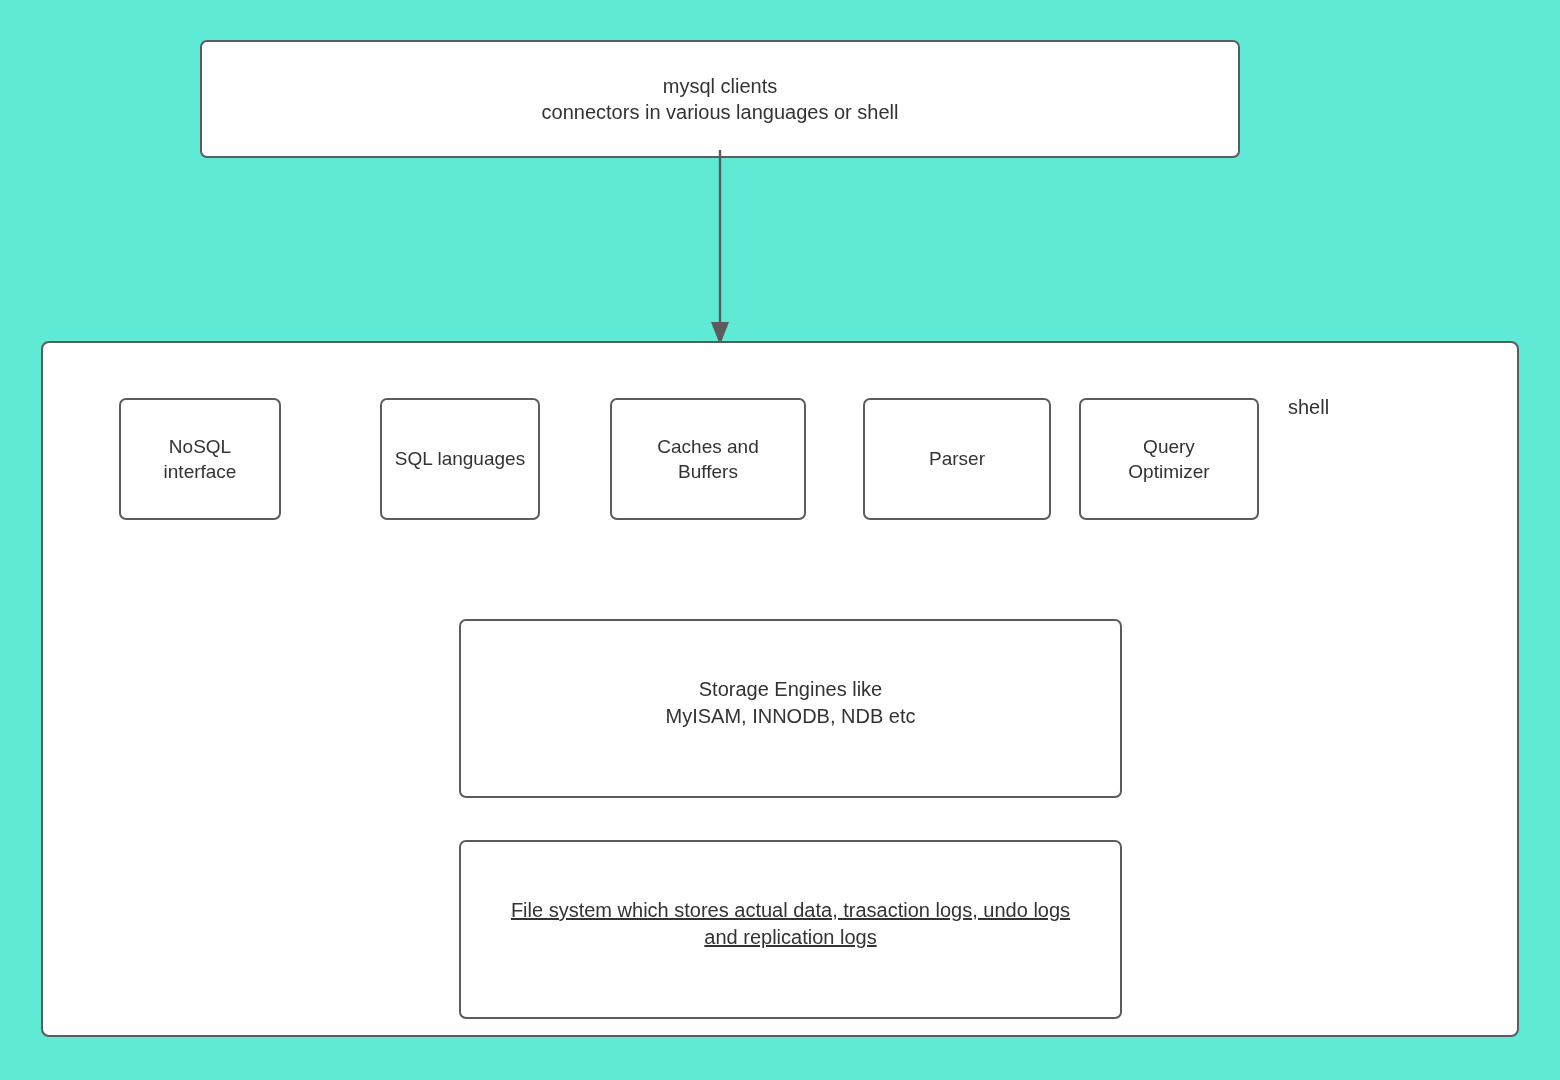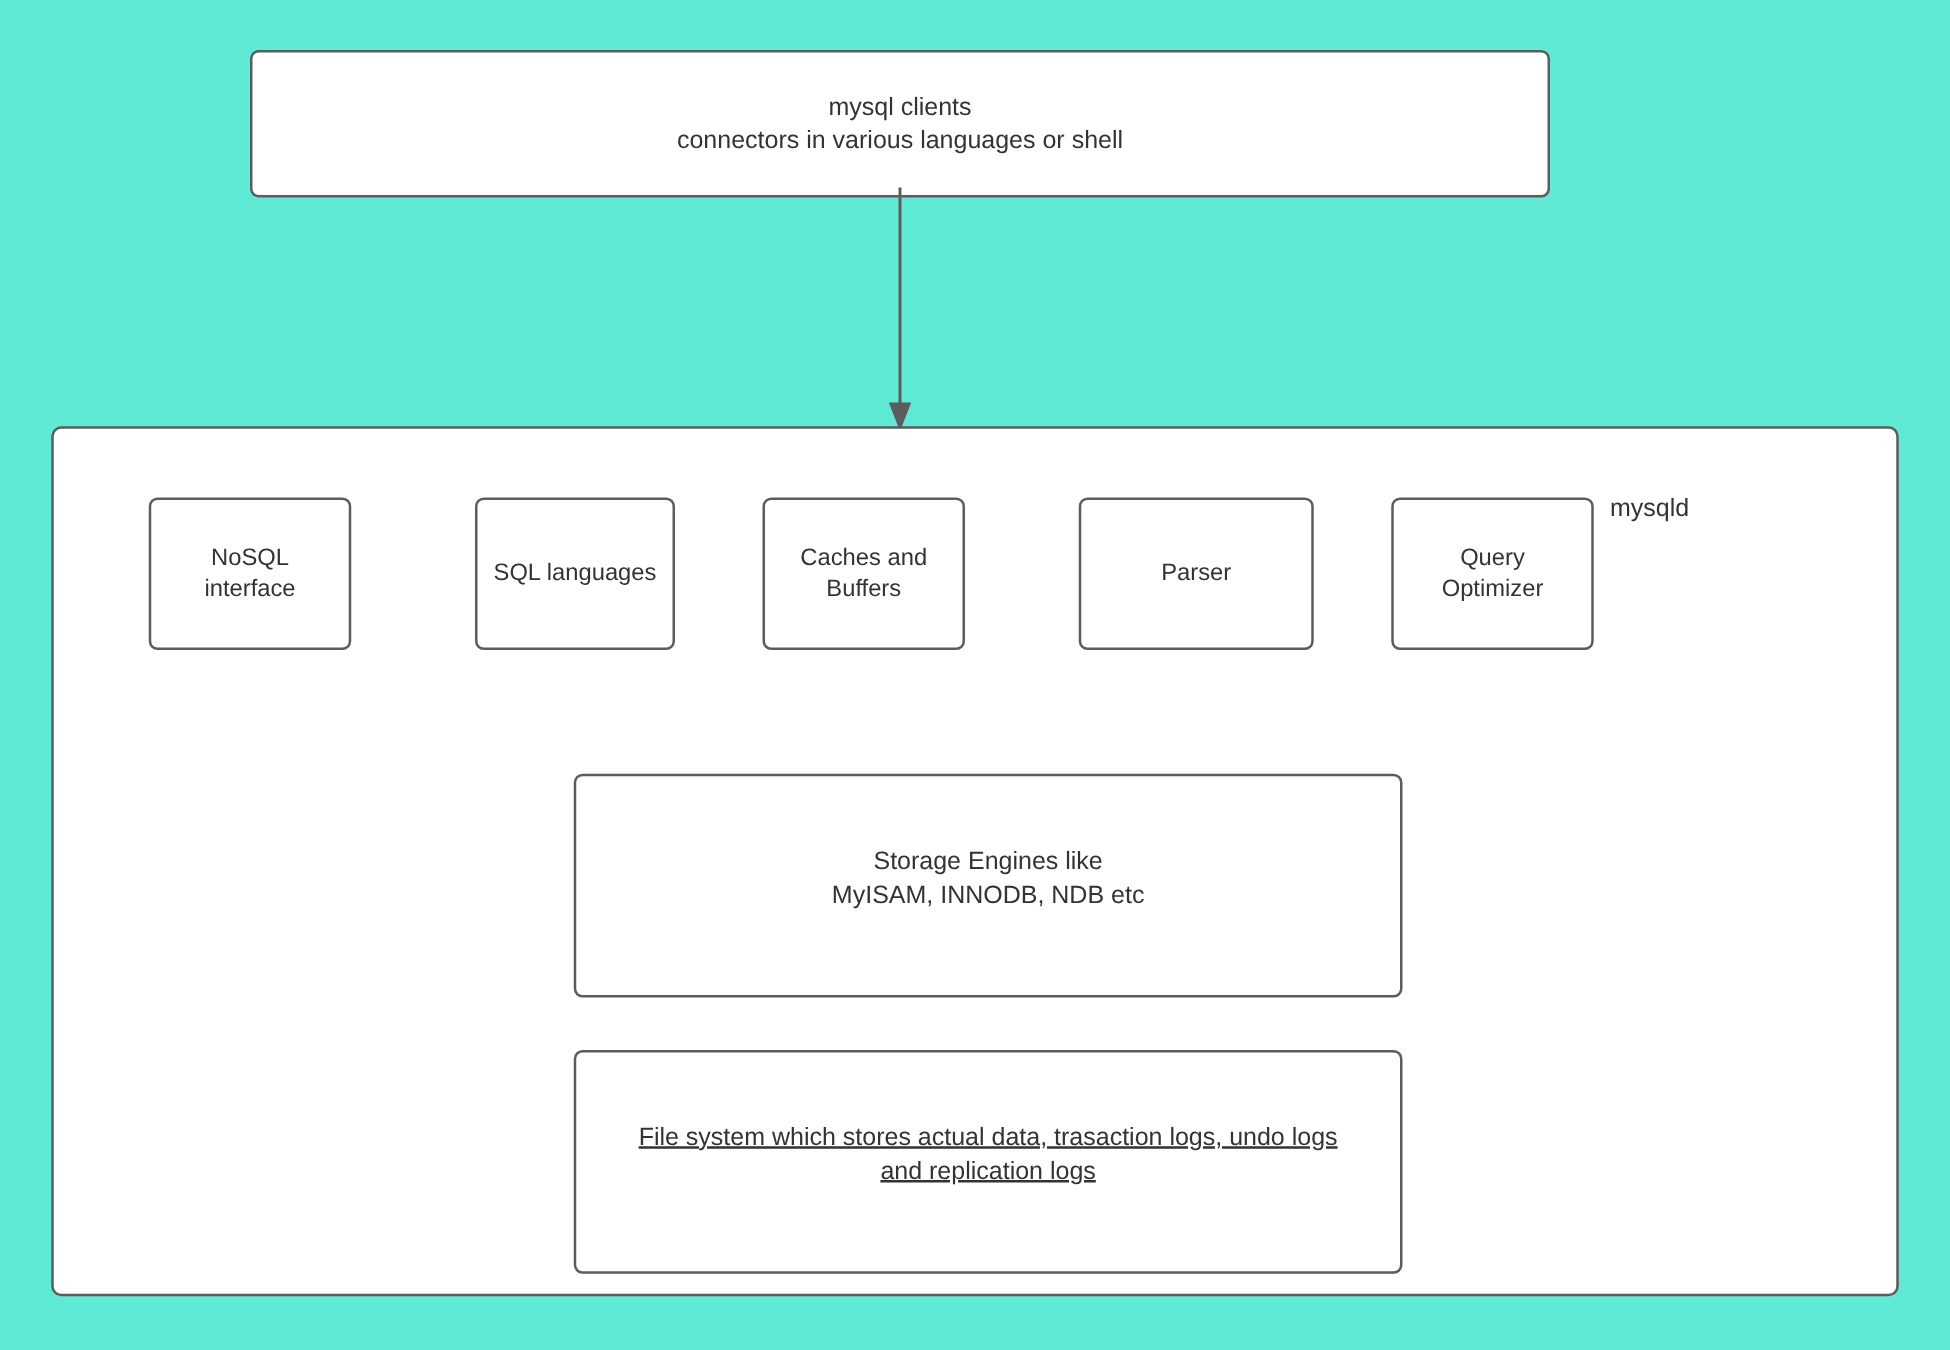--- a/index.html
+++ b/index.html
@@ -64,23 +64,23 @@
   }
 
   
   .component {
     top: 398px;
     height: 122px;
     font-size: 19px;
   }
   #node-nosql    { left: 119px;  width: 162px; }
   #node-sql      { left: 380px;  width: 160px; }
-  #node-caches   { left: 610px;  width: 162px; }
+  #node-caches   { left: 610px;  width: 196px; }
   #node-parser   { left: 863px;  width: 188px; }
-  #node-optimizer{ left: 1079px; width: 162px; margin-left: 34px; }
+  #node-optimizer{ left: 1079px; width: 180px; }
 
   
   #node-storage {
     left: 459px;
     top: 619px;
     width: 663px;
     height: 179px;
     font-size: 20px;
   }
   #node-filesystem {
@@ -116,21 +116,21 @@
 connectors in various languages or shell</span>
   </div>
 
   <svg id="arrow-clients-to-mysqld" viewBox="0 0 60 200" width="60" height="200">
     <line x1="30" y1="0" x2="30" y2="182" stroke="#5c5c5c" stroke-width="2.4"></line>
     <polygon points="30,195 21,172 39,172" fill="#5c5c5c"></polygon>
   </svg>
 
   <div class="node" id="mysqld-box"></div>
 
-  <div id="mysqld-title">mysqld</div>
+  <div id="mysqld-title">shell</div>
 
   <div class="node component" id="node-nosql">
     <span class="node-label">NoSQL
 interface</span>
   </div>
 
   <div class="node component" id="node-sql">
     <span class="node-label">SQL languages</span>
   </div>
 

